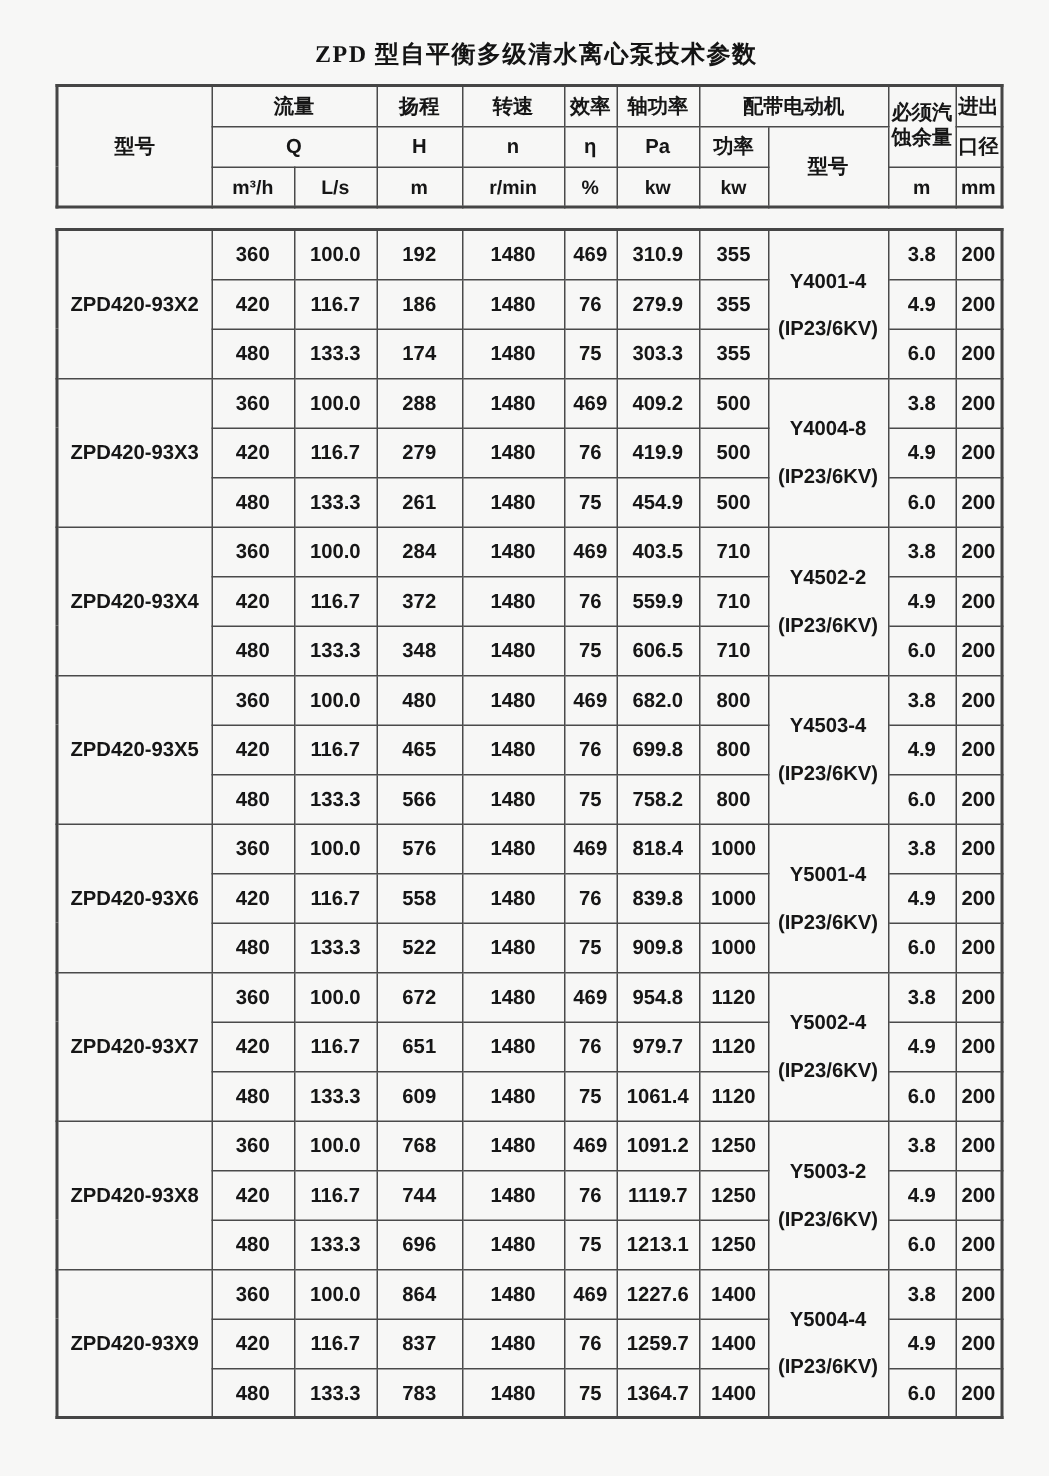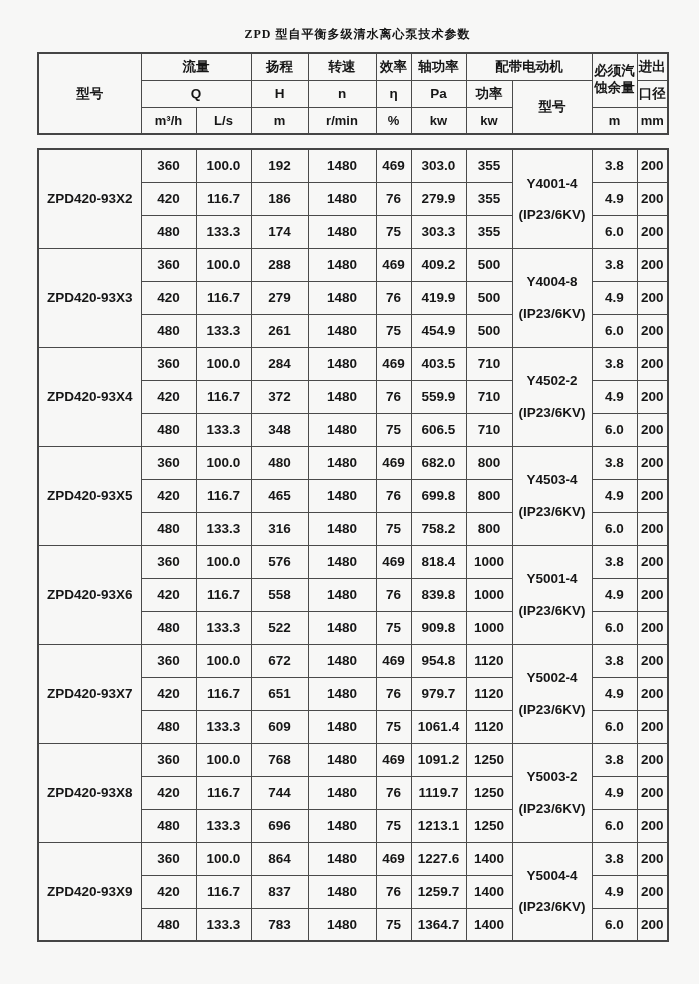--- a/index.html
+++ b/index.html
@@ -8,21 +8,21 @@
     width: 699px;
     height: 984px;
     background: #f7f7f6;
     font-family: "Liberation Sans", sans-serif;
     overflow: hidden;
   }
   .title {
     margin: 26px 0 9px 16px;
     text-align: center;
     font-family: "Liberation Serif", serif;
-    font-size: 12px;
+    font-size: 16px;
     font-weight: 600;
     color: #141414;
     letter-spacing: 1px;
   }
   table.tbl {
     border-collapse: collapse;
     table-layout: fixed;
     margin-left: 37px;
     border: 2px solid #454545;
   }
@@ -120,21 +120,21 @@
         <col style="width:31px">
     </colgroup>
     <tbody id="data-body">
         <tr>
           <td rowspan="3" class="model-cell">ZPD420-93X2</td>
           <td>360</td>
           <td>100.0</td>
           <td>192</td>
           <td>1480</td>
           <td>469</td>
-          <td>303.0</td>
+          <td>310.9</td>
           <td>355</td>
           <td rowspan="3" class="motor-cell">
             <div>Y4001-4</div>
             <div>(IP23/6KV)</div>
           </td>
           <td>3.8</td>
           <td>200</td>
         </tr>
         <tr>
           <td>420</td>
@@ -257,21 +257,21 @@
           <td>1480</td>
           <td>76</td>
           <td>699.8</td>
           <td>800</td>
           <td>4.9</td>
           <td>200</td>
         </tr>
         <tr>
           <td>480</td>
           <td>133.3</td>
-          <td>316</td>
+          <td>566</td>
           <td>1480</td>
           <td>75</td>
           <td>758.2</td>
           <td>800</td>
           <td>6.0</td>
           <td>200</td>
         </tr>
         <tr>
           <td rowspan="3" class="model-cell">ZPD420-93X6</td>
           <td>360</td>

